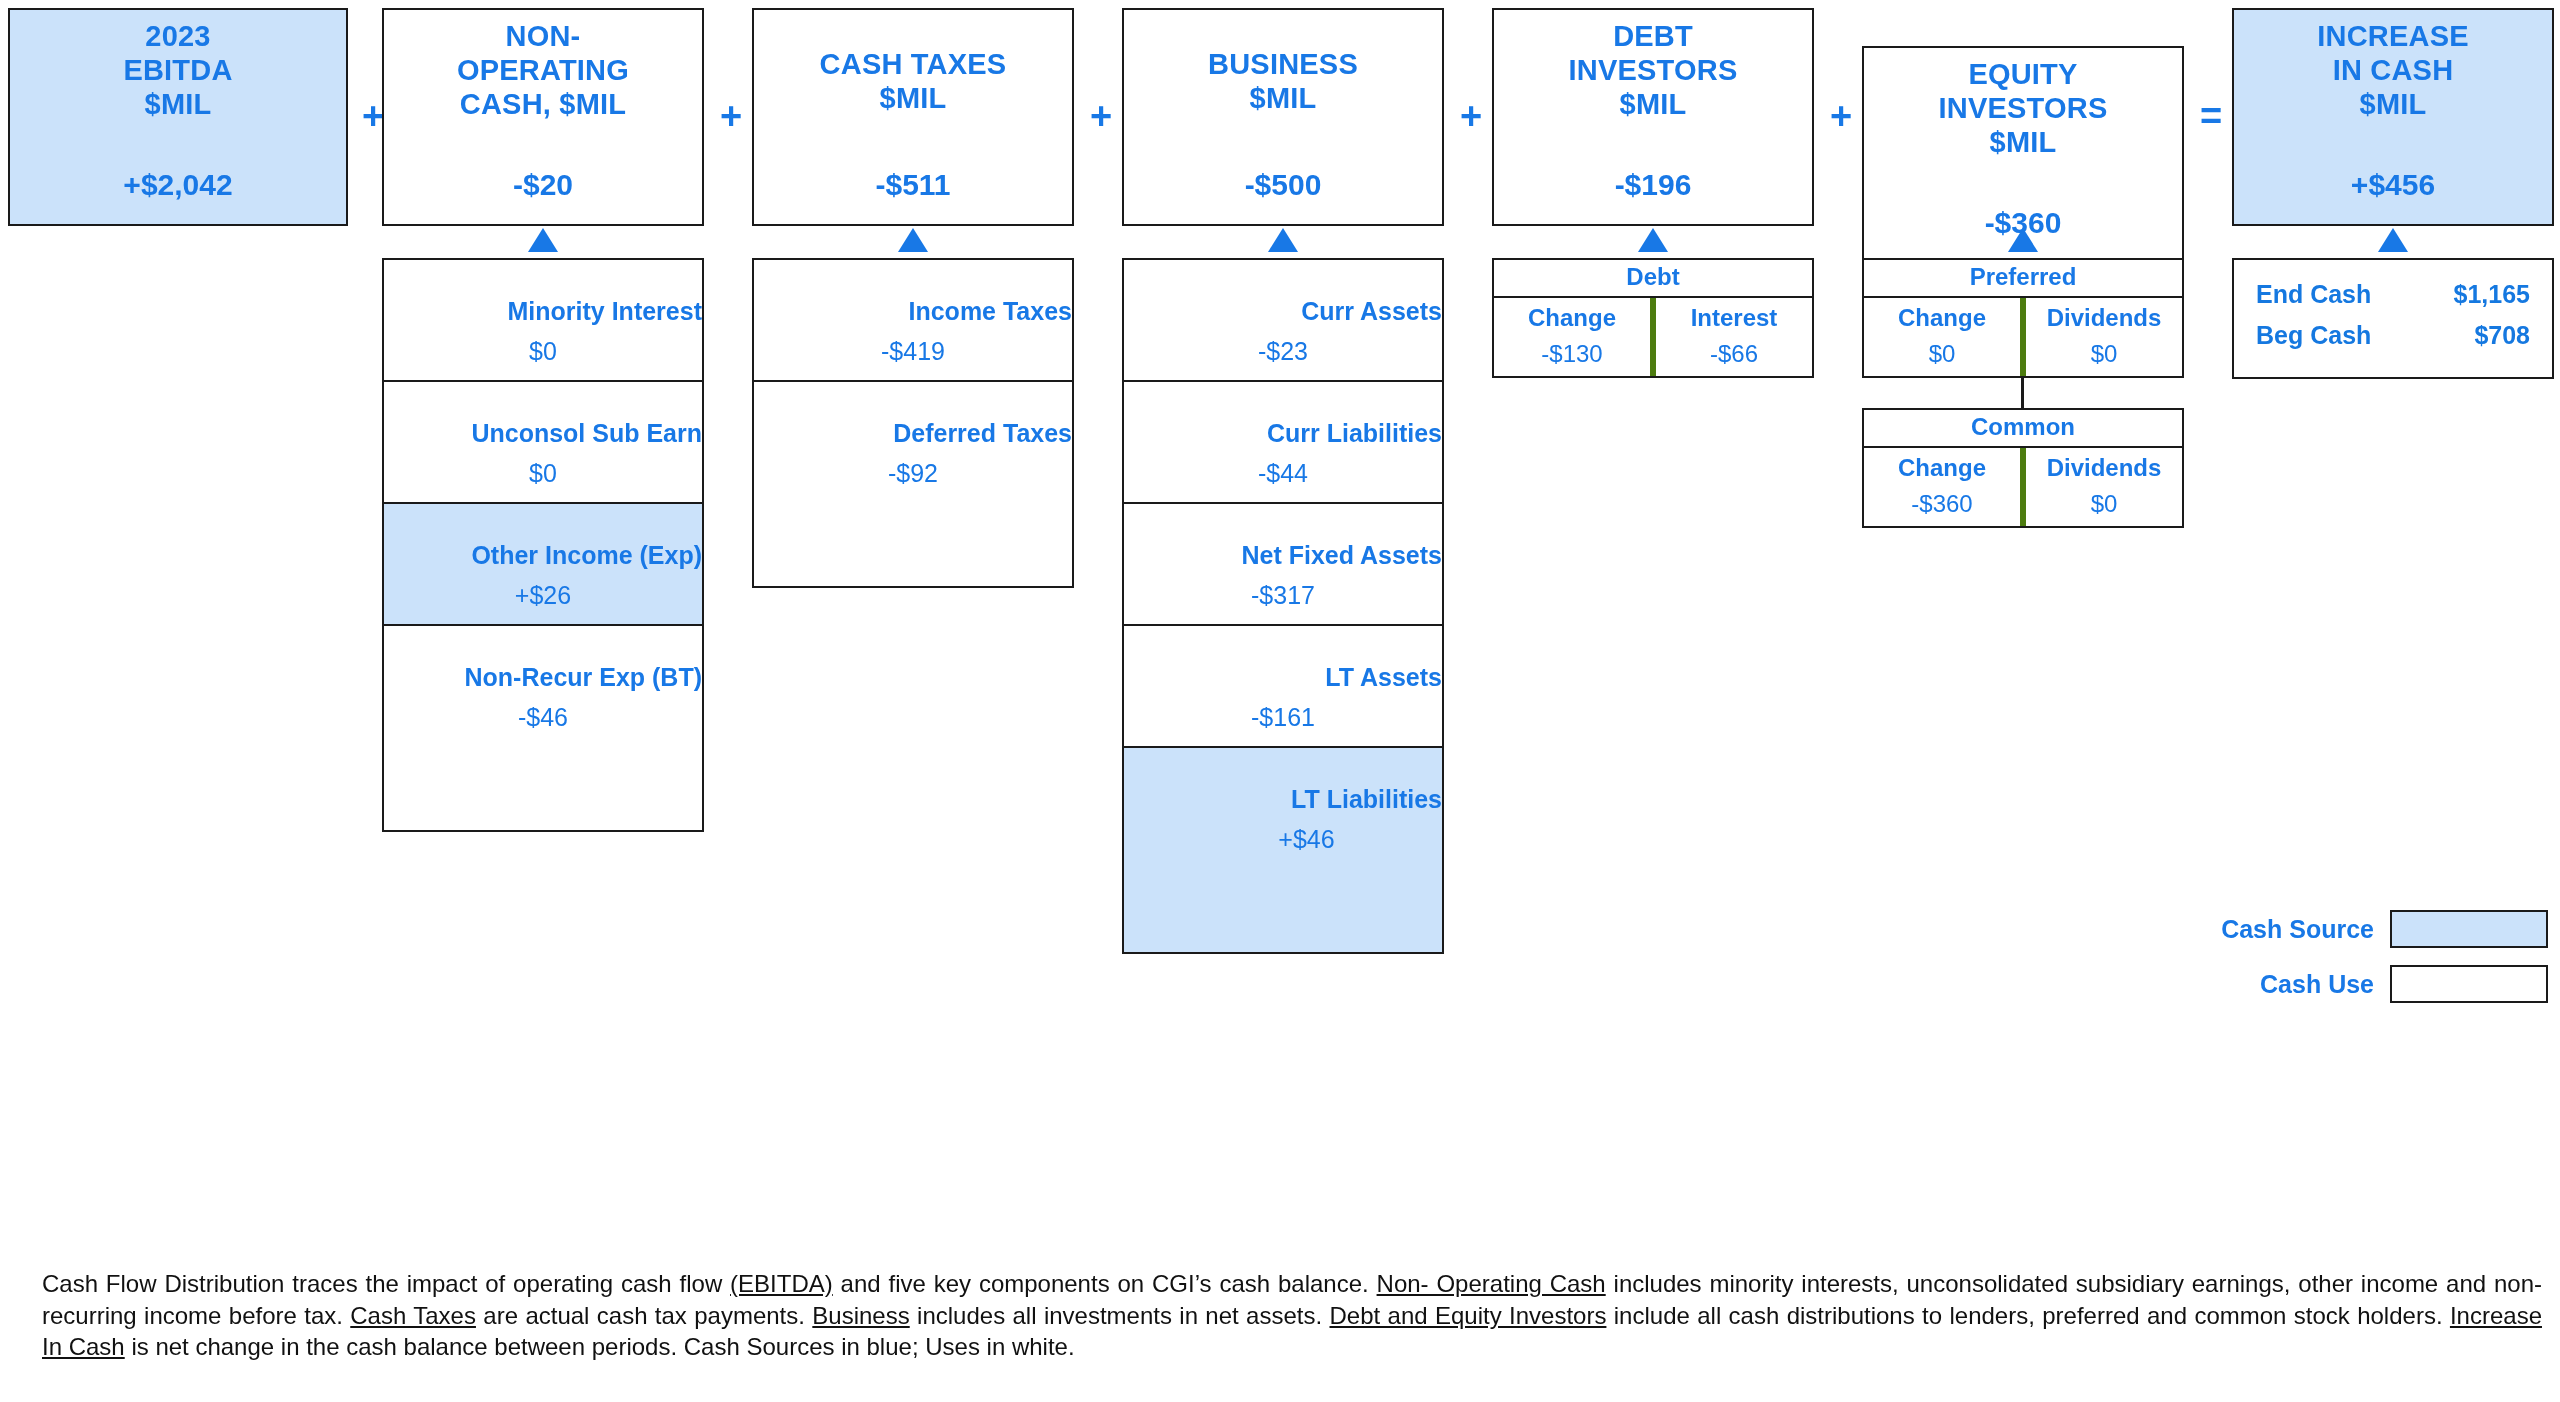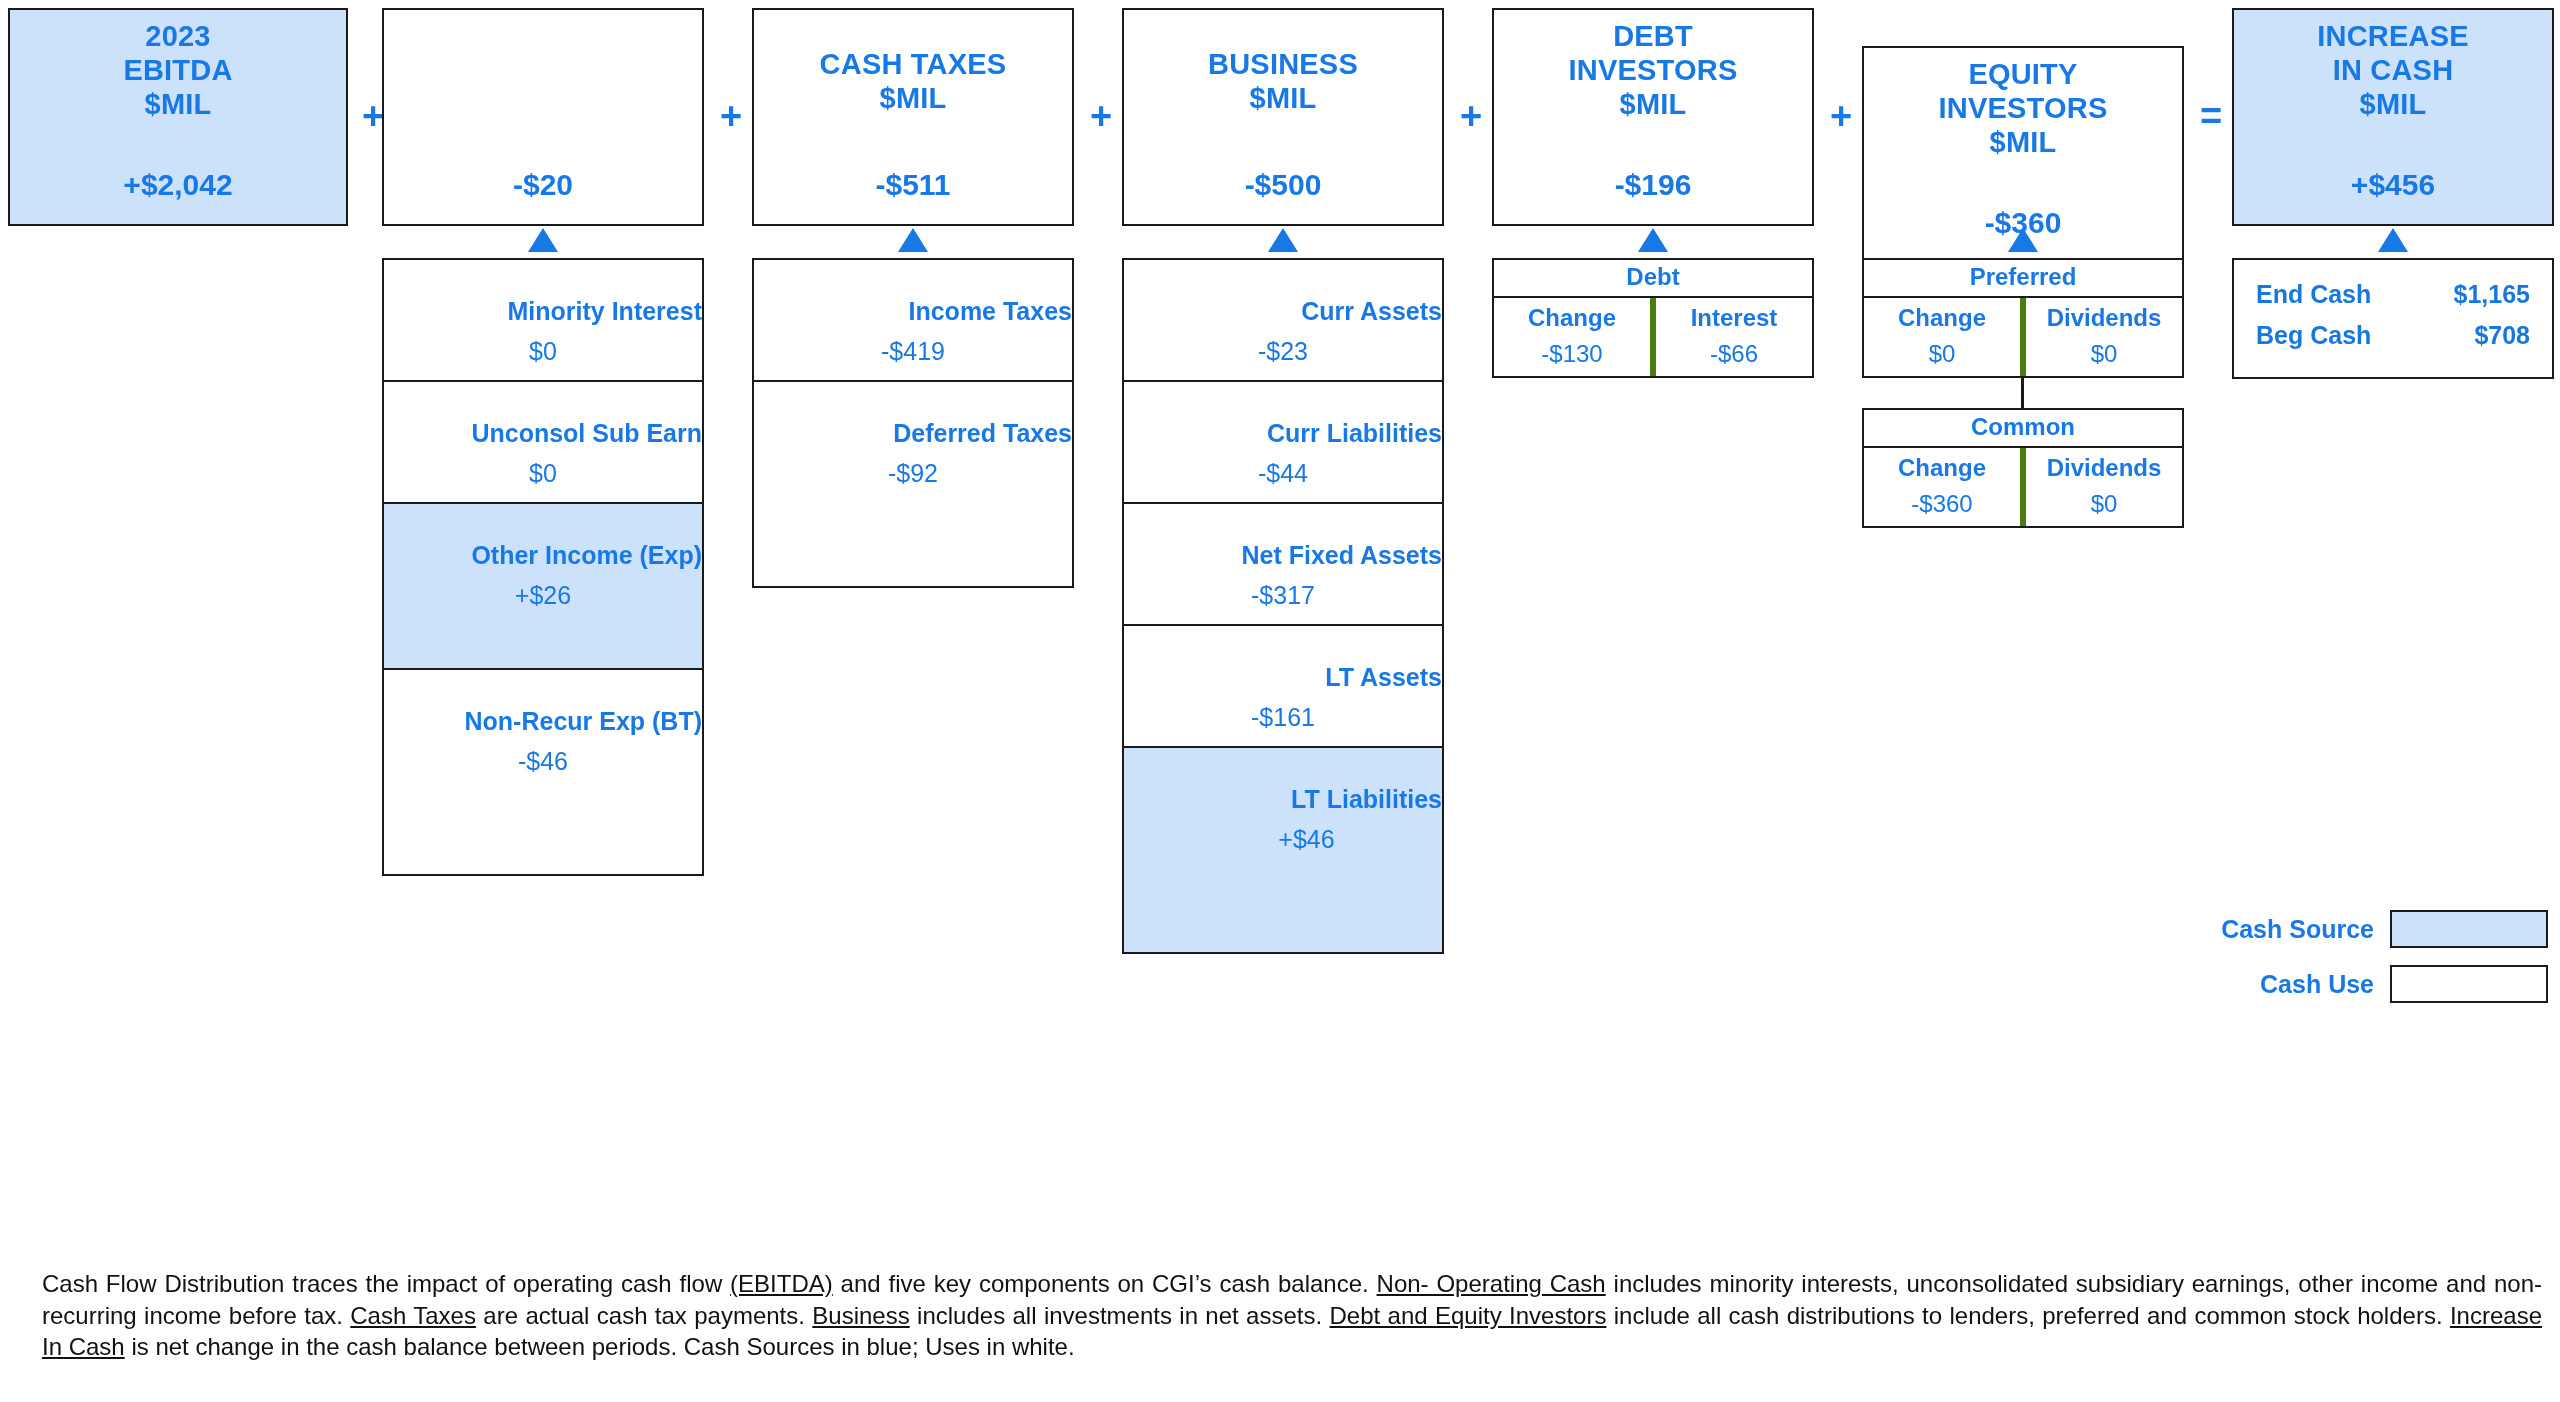--- a/index.html
+++ b/index.html
@@ -206,20 +206,25 @@
   <div class="title">
     <div>2023</div>
     <div>EBITDA</div>
     <div>$MIL</div>
   </div>
   <div class="amt">+$2,042</div>
 </div>
 <div class="op" style="left:352px;">+</div>
 
 <div class="box hdr" style="left:382px;">
+  <div class="title">
+    <div>NON-</div>
+    <div>OPERATING</div>
+    <div>CASH, $MIL</div>
+  </div>
   <div class="amt">-$20</div>
 </div>
 <div class="op" style="left:710px;">+</div>
 
 <div class="box hdr" style="left:752px;">
   <div class="title" style="margin-top:28px;">
     <div>CASH TAXES</div>
     <div>$MIL</div>
   </div>
   <div class="amt">-$511</div>
@@ -282,21 +287,21 @@
   <div class="val">$0</div>
 </div>
 <div class="vline" style="left:541px; top:586px; height:22px;"></div>
 
 <div class="box det tall src" style="left:382px; top:502px;">
   <div class="lbl">Other Income (Exp)</div>
   <div class="val">+$26</div>
 </div>
 <div class="vline" style="left:541px; top:708px; height:22px;"></div>
 
-<div class="box det tall" style="left:382px; top:624px;margin-top:44px;">
+<div class="box det tall" style="left:382px; top:624px;">
   <div class="lbl">Non-Recur Exp (BT)</div>
   <div class="val">-$46</div>
 </div>
 
 <div class="box det tall" style="left:752px; top:258px;">
   <div class="lbl">Income Taxes</div>
   <div class="val">-$419</div>
 </div>
 <div class="vline" style="left:911px; top:464px; height:22px;"></div>
 

